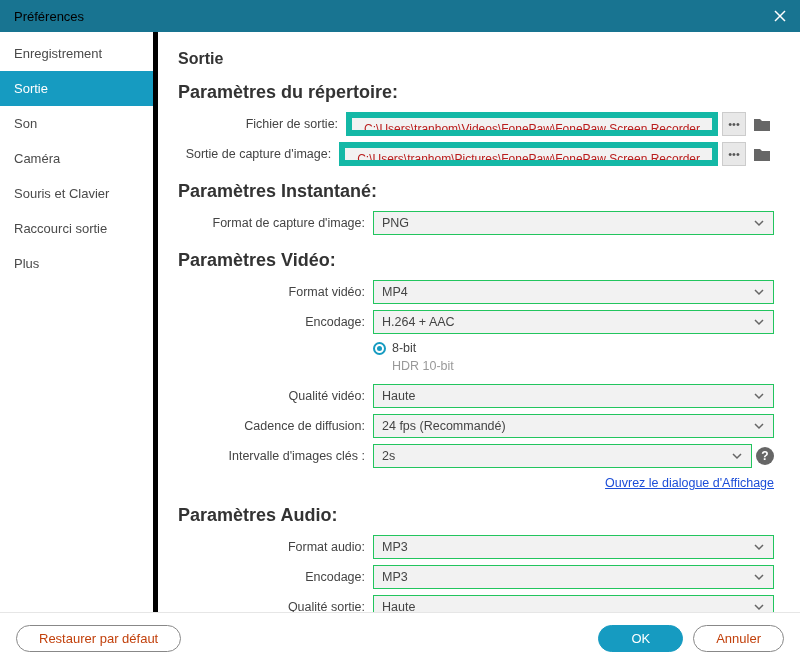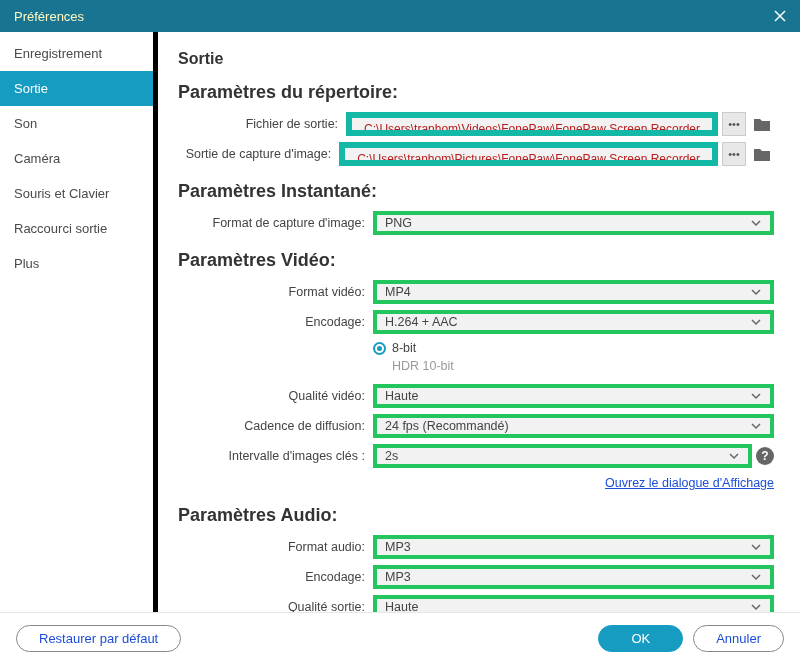--- a/index.html
+++ b/index.html
@@ -1,46 +1,46 @@
 <!DOCTYPE html>
 <html><head>
 <meta charset="utf-8">
 <style>
   * { box-sizing: border-box; margin: 0; padding: 0; font-family: -apple-system, "Segoe UI", Arial, sans-serif; }
   body { width: 800px; height: 664px; background: #fff; overflow: hidden; display: flex; flex-direction: column; }
-  .titlebar { height: 32px; background: #187491; display: flex; align-items: center; padding: 0 8px; color: #fef9c3; font-size: 13px; }
+  .titlebar { height: 32px; background: #187491; display: flex; align-items: center; padding: 0 8px; color: #000000; font-size: 13px; }
   .titlebar .title { flex: 1; padding-left: 6px; }
   .close-btn { width: 24px; height: 24px; display: flex; align-items: center; justify-content: center; cursor: pointer; }
   .close-btn svg { stroke: #fff; }
   .main { flex: 1; display: flex; overflow: hidden; }
   .sidebar { width: 158px; background: #fff; border-right: 5px solid #000000; padding-top: 4px; }
   .sidebar-item { padding: 10px 14px; font-size: 13px; color: #4a4a4a; cursor: pointer; }
   .sidebar-item.active { background: #169bc1; color: #fff; }
   .content { flex: 1; overflow-y: auto; padding: 18px 26px 8px 20px; }
   .section-title { font-size: 16px; font-weight: 600; color: #333; margin-bottom: 12px; }
   .group-title { font-size: 18px; font-weight: 600; color: #333; margin: 14px 0 8px 0; }
   .row { display: flex; align-items: center; margin-bottom: 4px; min-height: 26px; }
   .row-label { width: 195px; text-align: right; padding-right: 8px; font-size: 12.5px; color: #444; }
   .row-field { flex: 1; display: flex; align-items: center; gap: 4px; }
   .text-input { flex: 1; height: 24px; background: #f2f2f2; border: 6px solid #14b8a6; padding: 0 12px; font-size: 12px; color: #b91c1c; white-space: nowrap; overflow: hidden; text-overflow: ellipsis; line-height: 22px; }
   .icon-btn { width: 24px; height: 24px; background: #e8e8e8; border: 1px solid #ccc; display: flex; align-items: center; justify-content: center; font-size: 11px; color: #555; cursor: pointer; }
   .folder-btn { width: 24px; height: 24px; display: flex; align-items: center; justify-content: center; color: #555; cursor: pointer; }
   .folder-btn svg { fill: #666; }
-  .select { flex: 1; height: 24px; background: #f2f2f2; border: 4px solid #22c55e; padding: 0 8px; font-size: 12.5px; color: #444; display: flex; align-items: center; justify-content: space-between; cursor: pointer; gap: 40px; }
+  .select { flex: 1; height: 24px; background: #f2f2f2; border: 1px solid #22c55e; padding: 0 8px; font-size: 12.5px; color: #444; display: flex; align-items: center; justify-content: space-between; cursor: pointer; gap: 40px; }
   .select .chev svg { stroke: #666; }
   .radio-group { display: flex; flex-direction: column; gap: 4px; padding: 2px 0 6px 0;}
   .radio-item { display: flex; align-items: flex-end; gap: 6px; font-size: 12.5px; color: #444; cursor: pointer; }
   .radio-item.disabled { color: #999; cursor: default; }
   .radio-outer { width: 13px; height: 13px; border: 2px solid #169bc1; border-radius: 50%; display: flex; align-items: center; justify-content: center; }
   .radio-inner { width: 5px; height: 5px; background: #169bc1; border-radius: 50%; }
   .help-btn { width: 18px; height: 18px; border-radius: 50%; background: #666; color: #fff; font-size: 12px; font-weight: bold; display: flex; align-items: center; justify-content: center; cursor: pointer; }
   .link-row { text-align: right; margin: 4px 0 8px 0; }
   .link-row a { color: #1d4ed8; font-size: 12.5px; text-decoration: underline; cursor: pointer; }
   .footer { height: 52px; border-top: 1px solid #e6e6e6; display: flex; align-items: center; padding: 0 16px; }
-  .btn { border-radius: 14px; padding: 5px 22px; font-size: 13px; cursor: pointer; border: 1px solid #888; background: #fff; color: #1d4ed8; }
+  .btn { border-radius: 14px; padding: 5px 22px; font-size: 13px; cursor: pointer; border: 1px solid #888; background: #fff; color: #c2410c; }
   .btn.primary { background: #169bc1; border-color: #169bc1; color: #fff; padding: 5px 32px; }
   .footer .spacer { flex: 1; }
   .footer .btn + .btn { margin-left: 10px; }
 </style>
 </head>
 <body>
 
 <div class="titlebar">
   <span class="title">Préférences</span>
   <div class="close-btn">

